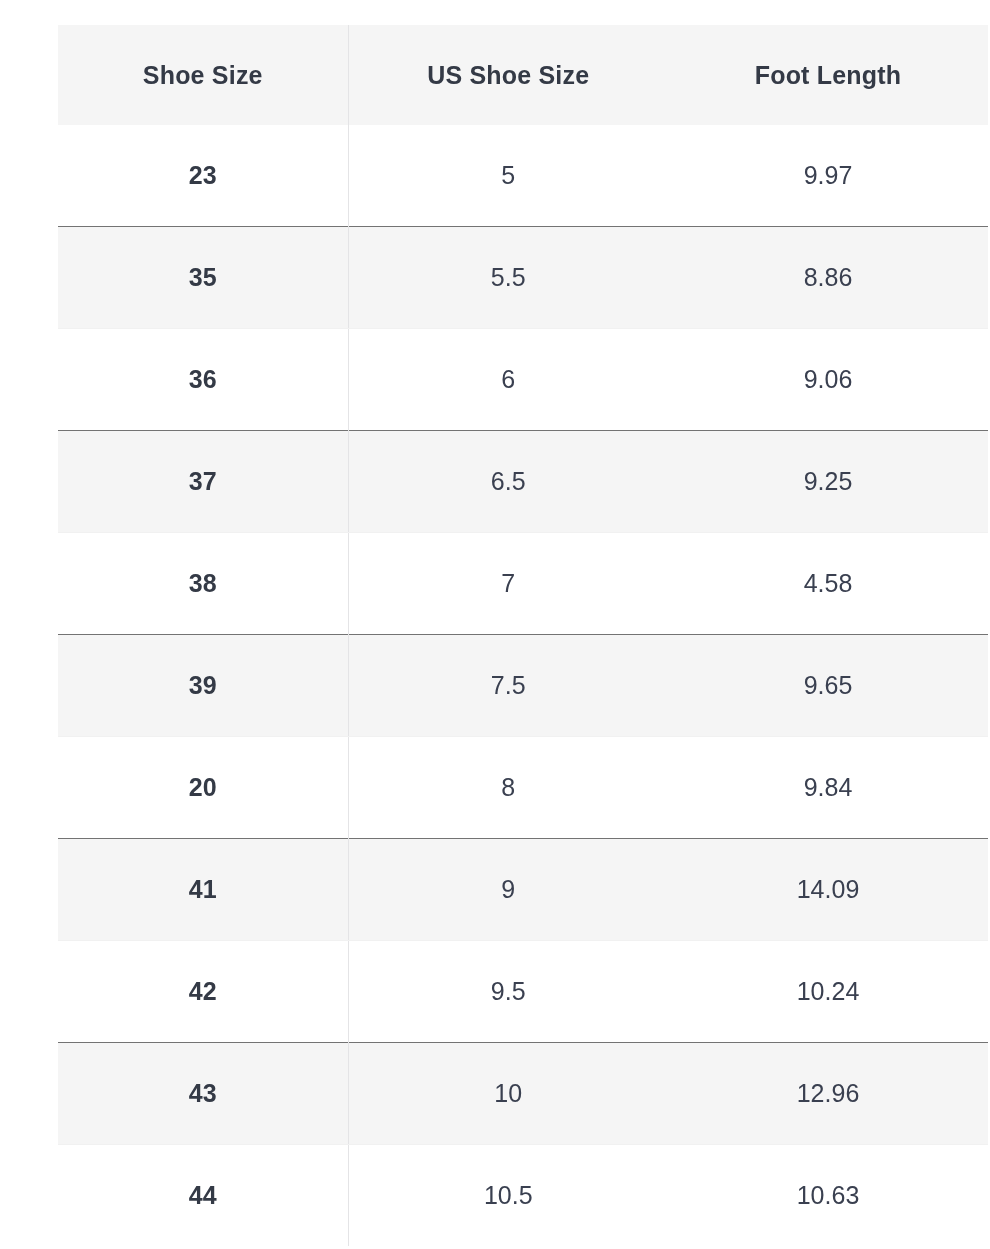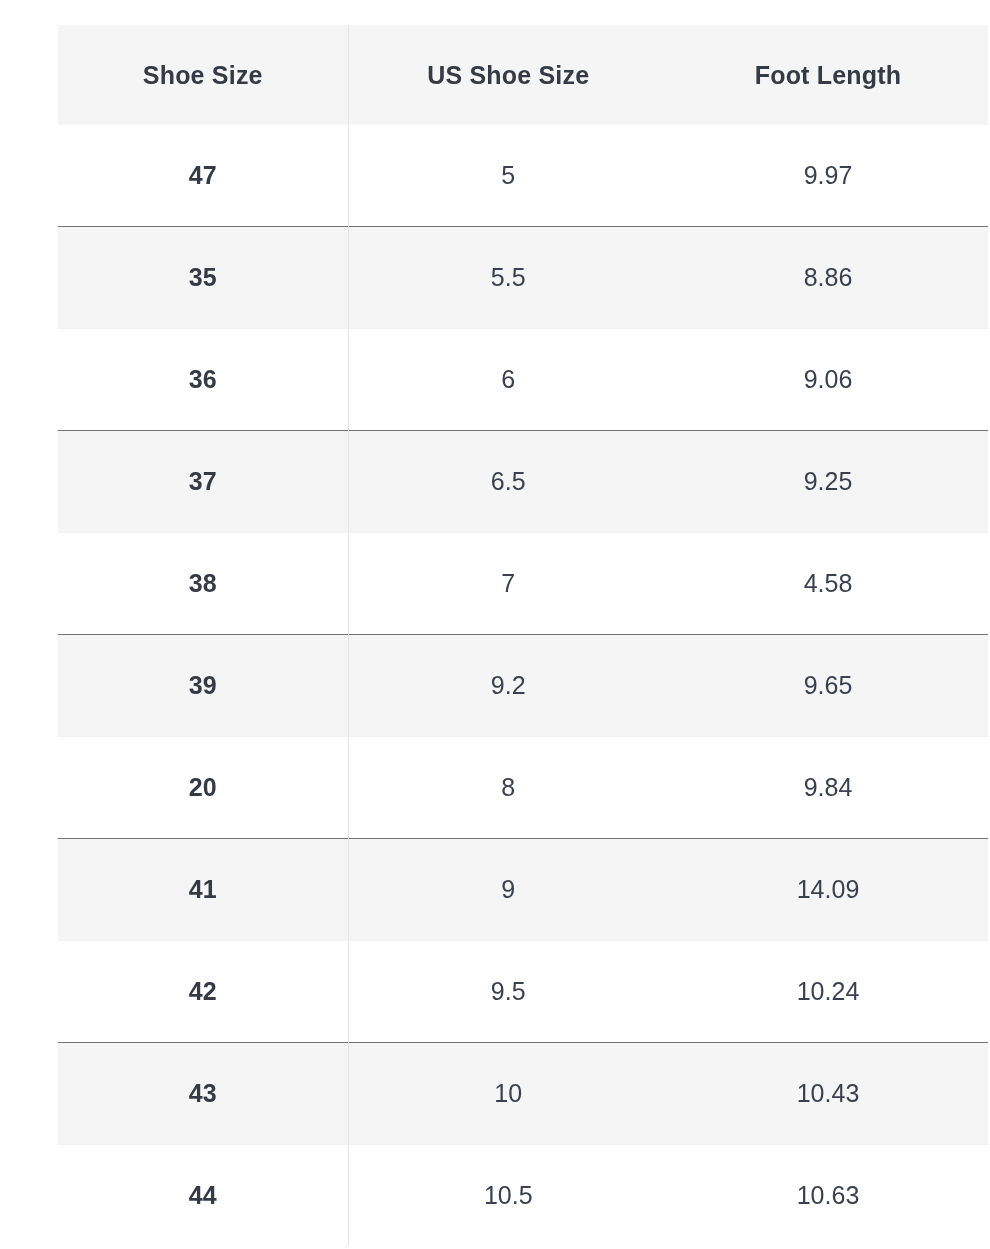--- a/index.html
+++ b/index.html
@@ -104,21 +104,21 @@
     </colgroup>
     <thead>
       <tr>
         <th class="col-eu">Shoe Size</th>
         <th class="col-us">US Shoe Size</th>
         <th class="col-len">Foot Length</th>
       </tr>
     </thead>
     <tbody id="table-body">
         <tr>
-          <td class="col-eu">47</td>
+          <td class="col-eu">23</td>
           <td class="col-us">5</td>
           <td class="col-len">9.97</td>
         </tr>
         <tr class="shaded">
           <td class="col-eu">35</td>
           <td class="col-us">5.5</td>
           <td class="col-len">8.86</td>
         </tr>
         <tr>
           <td class="col-eu">36</td>
@@ -130,42 +130,42 @@
           <td class="col-us">6.5</td>
           <td class="col-len">9.25</td>
         </tr>
         <tr>
           <td class="col-eu">38</td>
           <td class="col-us">7</td>
           <td class="col-len">4.58</td>
         </tr>
         <tr class="shaded">
           <td class="col-eu">39</td>
-          <td class="col-us">9.2</td>
+          <td class="col-us">7.5</td>
           <td class="col-len">9.65</td>
         </tr>
         <tr>
           <td class="col-eu">20</td>
           <td class="col-us">8</td>
           <td class="col-len">9.84</td>
         </tr>
         <tr class="shaded">
           <td class="col-eu">41</td>
           <td class="col-us">9</td>
           <td class="col-len">14.09</td>
         </tr>
         <tr>
           <td class="col-eu">42</td>
           <td class="col-us">9.5</td>
           <td class="col-len">10.24</td>
         </tr>
         <tr class="shaded">
           <td class="col-eu">43</td>
           <td class="col-us">10</td>
-          <td class="col-len">10.43</td>
+          <td class="col-len">12.96</td>
         </tr>
         <tr>
           <td class="col-eu">44</td>
           <td class="col-us">10.5</td>
           <td class="col-len">10.63</td>
         </tr>
       </tbody>
   </table>
 
 </div>

